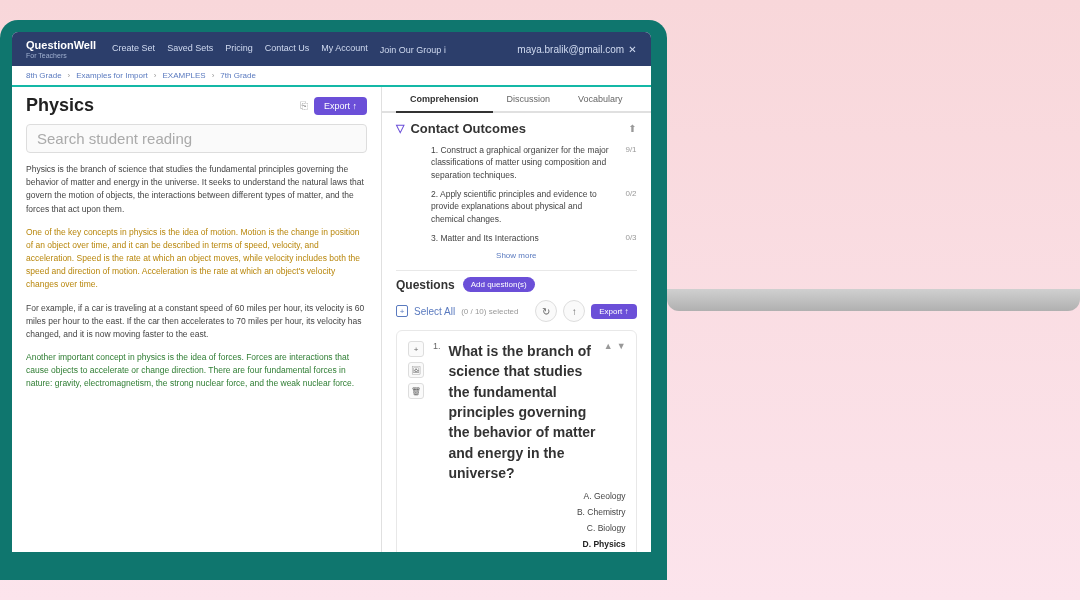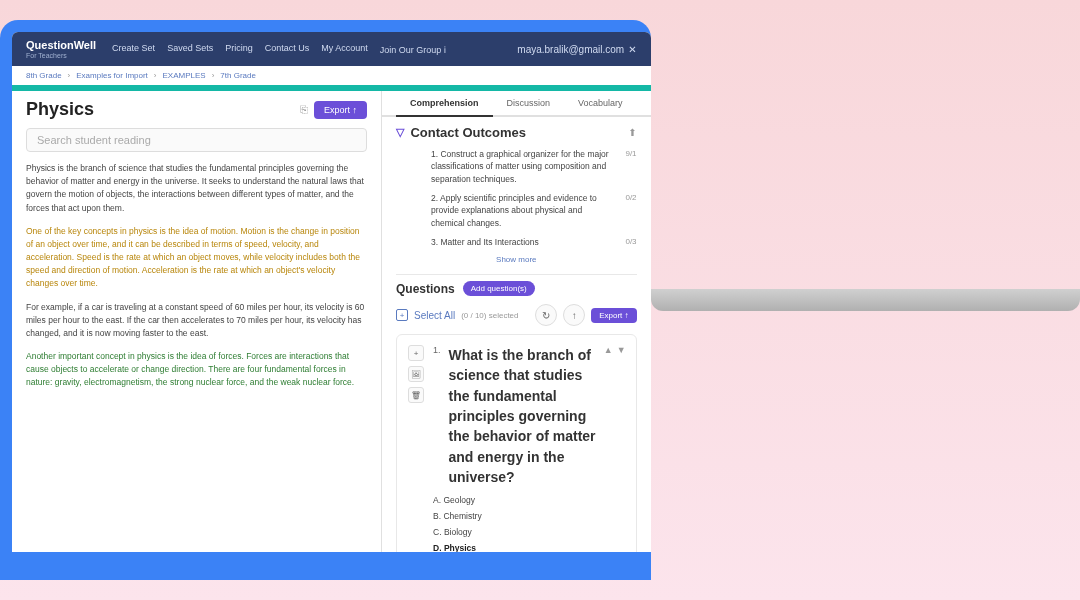--- a/index.html
+++ b/index.html
@@ -10,23 +10,23 @@
       align-items: center;
       width: 1080px;
       height: 600px;
       font-family: Arial, sans-serif;
       overflow: hidden;
     }
 
     .laptop-outer {
       width: 860px;
       height: 560px;
-      background: #3b82f6;
+      background: #0f766e;
       border-radius: 18px 18px 0 0;
-      padding: 12px 0 0 12px;
+      padding: 12px 16px 0 12px;
       position: relative;
     }
 
     .laptop-screen {
       width: 100%;
       height: 520px;
       background: #fff;
       border-radius: 6px 6px 0 0;
       overflow: hidden;
       display: flex;
@@ -90,21 +90,21 @@
       gap: 4px;
     }
 
     
     .breadcrumb-bar {
       background: #fff;
       padding: 5px 14px;
       display: flex;
       align-items: center;
       gap: 6px;
-      border-bottom: 6px solid #14b8a6;
+      border-bottom: 2px solid #14b8a6;
       flex-shrink: 0;
     }
 
     .breadcrumb-item {
       font-size: 8px;
       color: #5a7abf;
       cursor: pointer;
     }
 
     .breadcrumb-sep {
@@ -154,21 +154,21 @@
       display: flex;
       align-items: center;
       gap: 4px;
     }
 
     .search-bar {
       margin: 4px 14px 6px;
       border: 1px solid #ddd;
       border-radius: 4px;
       padding: 5px 10px;
-      font-size: 11px;
+      font-size: 15px;
       color: #aaa;
       background: #fafafa;
       flex-shrink: 0;
     }
 
     .left-text-area {
       flex: 1;
       overflow-y: auto;
       padding: 4px 14px 8px;
     }
@@ -439,20 +439,21 @@
     .answer-options {
       margin-top: 8px;
       margin-left: 26px;
     }
 
     .answer-option {
       font-size: 8.5px;
       color: #444;
       margin-bottom: 4px;
       line-height: 1.4;
+      text-align: right;
     }
 
     .answer-option.correct {
       font-weight: bold;
       color: #222;
     }
 
     .google-check {
       margin-top: 8px;
       margin-left: 26px;

